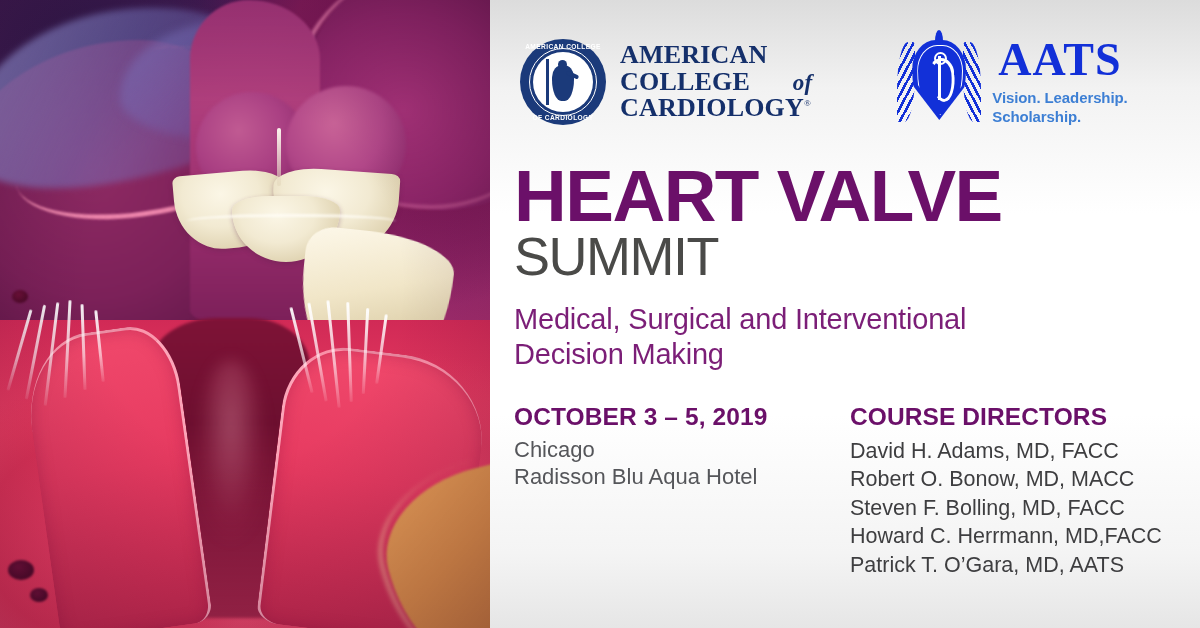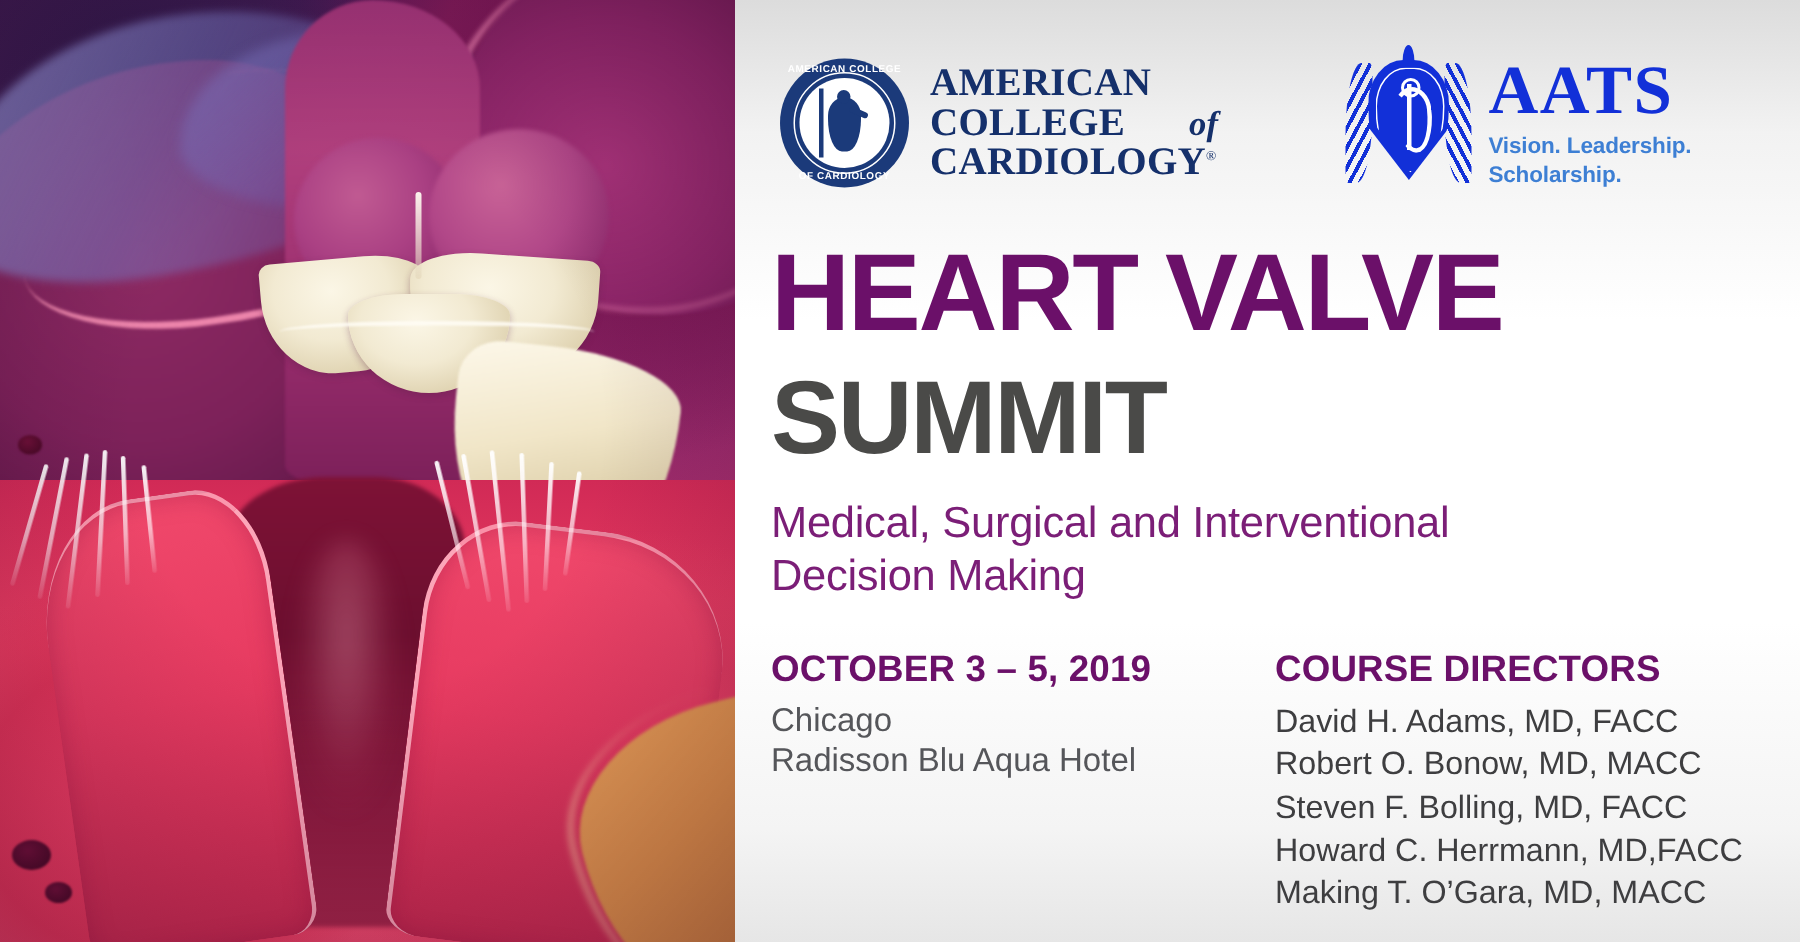--- a/index.html
+++ b/index.html
@@ -405,20 +405,21 @@
     border-radius: 50%;
   }
   .aats-words { margin-left: 10px; }
   .aats-name {
     font-family: "Liberation Serif", serif;
     font-weight: bold;
     font-size: 46px;
     line-height: 0.96;
     color: #1230D8;
     letter-spacing: 1px;
+    text-align: center;
   }
   .aats-tag {
     font-family: "Liberation Sans", sans-serif;
     font-weight: bold;
     font-size: 15px;
     line-height: 1.22;
     color: #3D7FD4;
     margin-top: 7px;
     letter-spacing: -0.1px;
   }
@@ -426,26 +427,26 @@
   
   .title-block { padding-left: 24px; margin-top: 28px; }
   .title-1 {
     font-size: 73px;
     font-weight: bold;
     color: #6B1069;
     letter-spacing: -1.5px;
     line-height: 0.92;
   }
   .title-2 {
-    font-size: 69px;
-    font-weight: bold;
+    font-size: 54px;
+    font-weight: normal;
     color: #4A4A48;
     letter-spacing: -1.5px;
     line-height: 0.94;
-    margin-top: 18px;
+    margin-top: 2px;
   }
   .subtitle {
     margin-top: 20px;
     font-size: 29px;
     color: #7B1E77;
     line-height: 1.22;
     letter-spacing: -0.2px;
   }
 
   
@@ -606,19 +607,19 @@
           <div>Radisson Blu Aqua Hotel</div>
         </div>
       </div>
       <div class="col-dirs">
         <div class="dirs-head">COURSE DIRECTORS</div>
         <ul class="dirs-list">
           <li>David H. Adams, MD, FACC</li>
           <li>Robert O. Bonow, MD, MACC</li>
           <li>Steven F. Bolling, MD, FACC</li>
           <li>Howard C. Herrmann, MD,FACC</li>
-          <li>Making T. O’Gara, MD, MACC</li>
+          <li>Patrick T. O’Gara, MD, AATS</li>
         </ul>
       </div>
     </div>
 
   </div>
 </div>
 
 </body></html>

